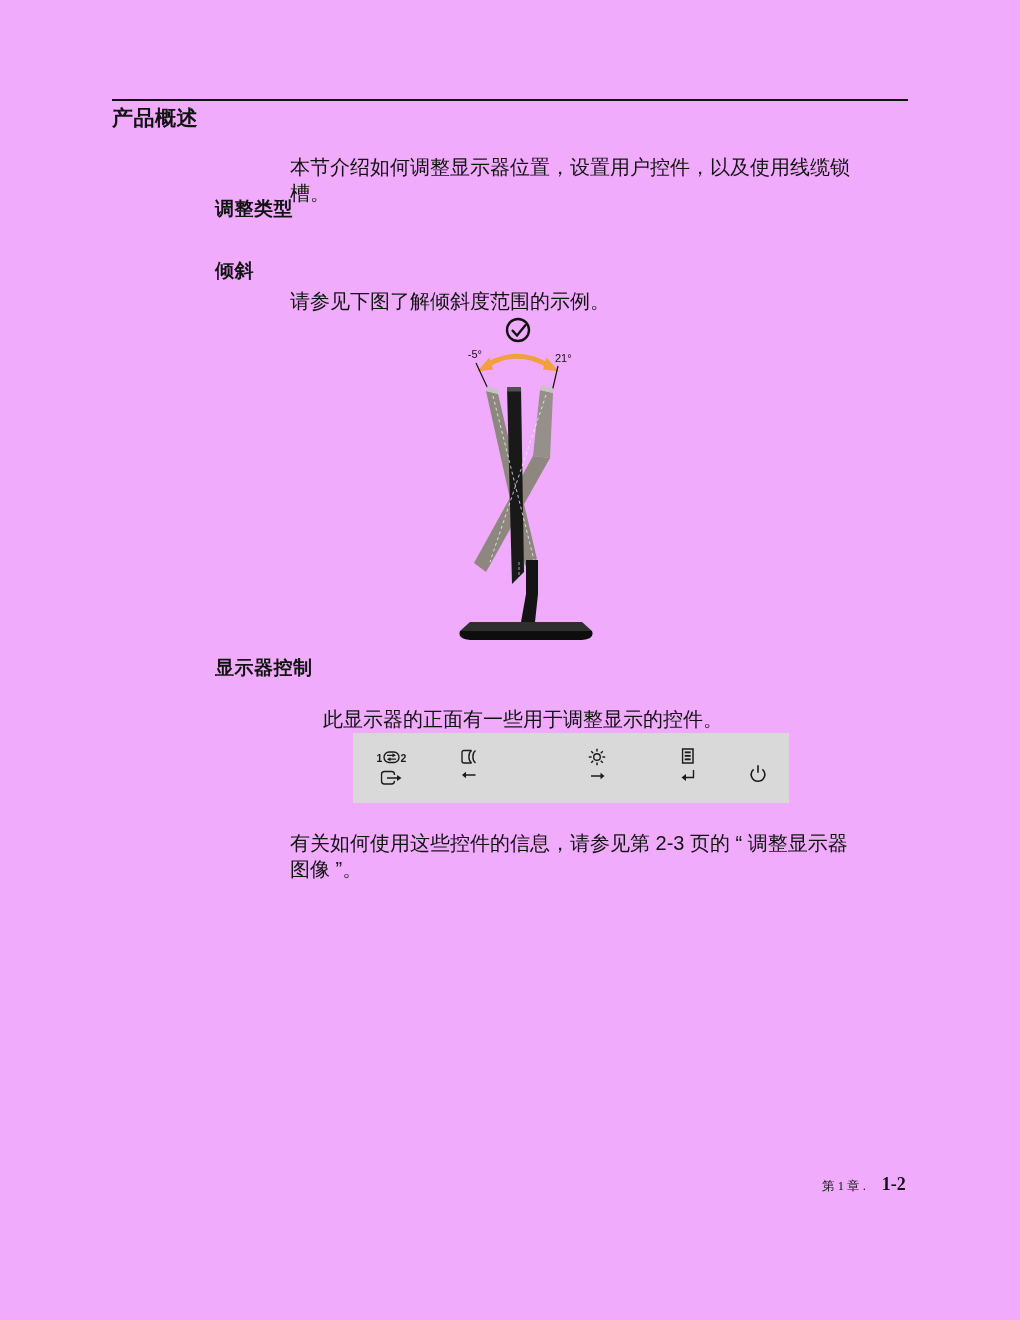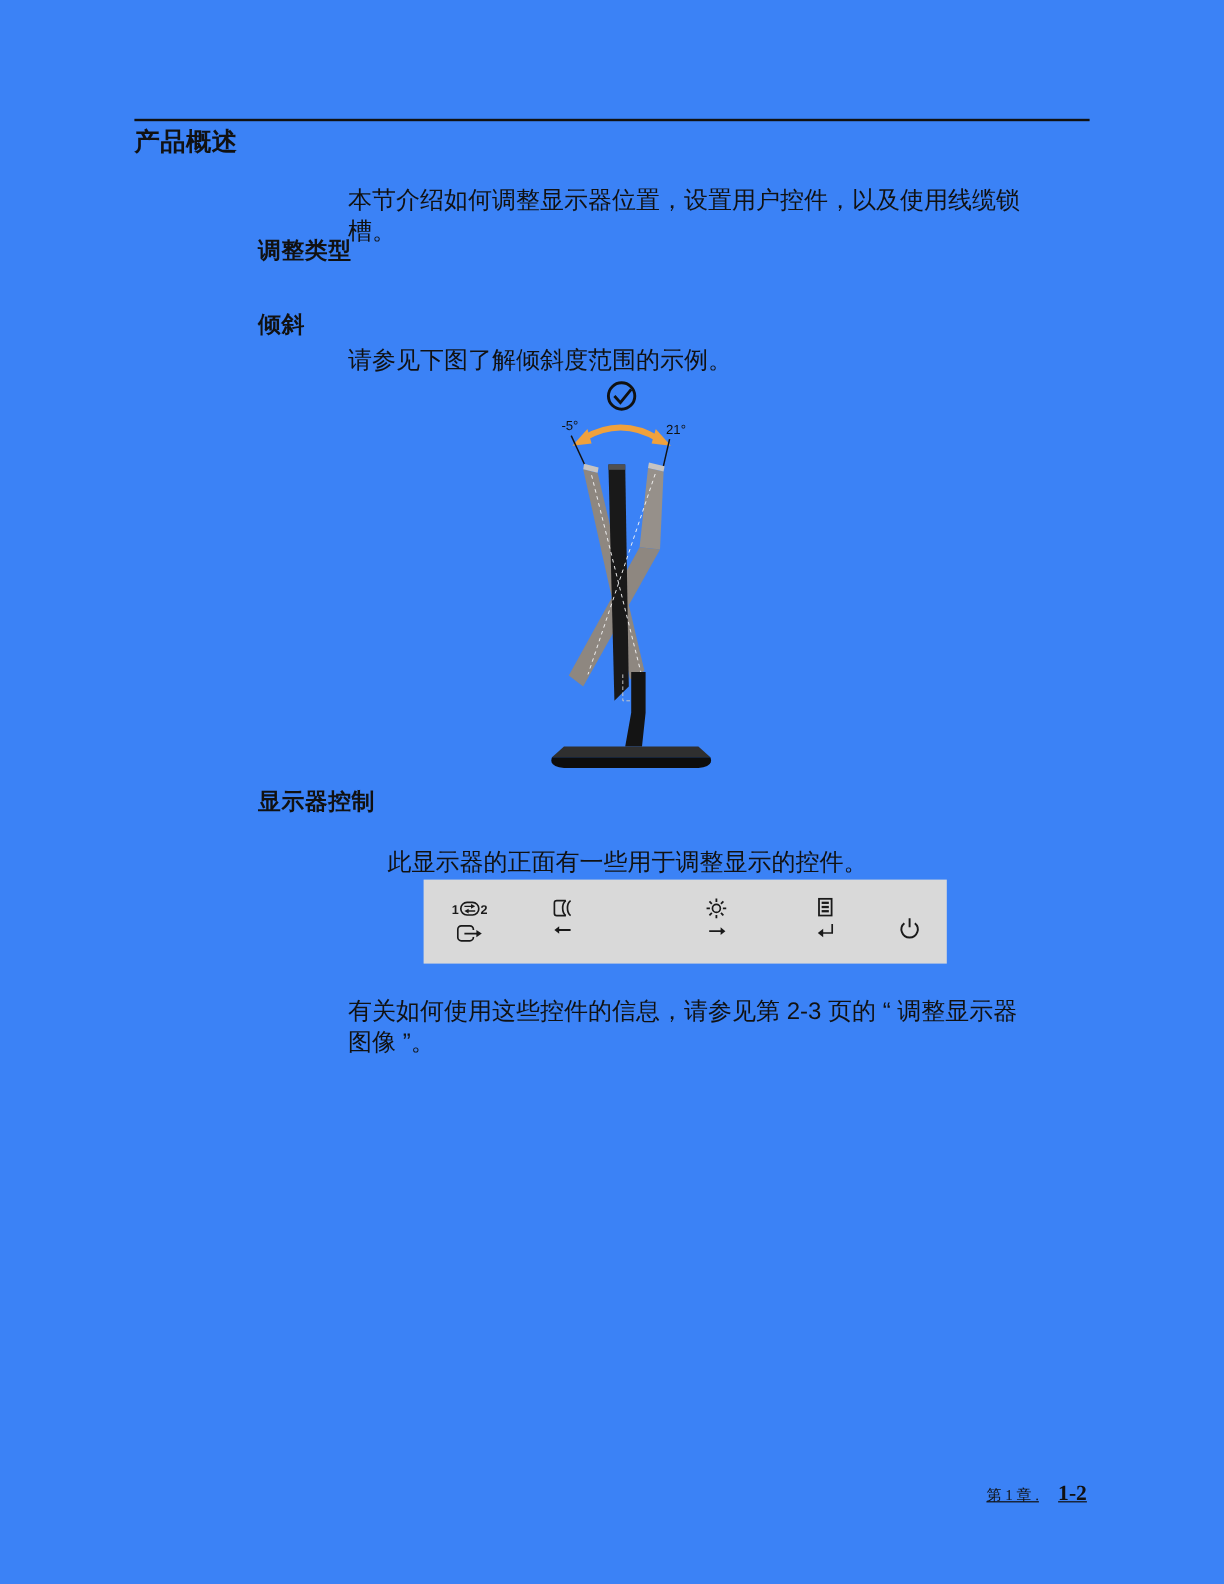--- a/index.html
+++ b/index.html
@@ -1,17 +1,17 @@
 <!DOCTYPE html>
 <html><head>
 <meta charset="utf-8">
 <style>
   html,body{margin:0;padding:0;background:#ffffff;}
   #page{
-    position:relative;width:1020px;height:1320px;background:#3b82f6;
+    position:relative;width:1020px;height:1320px;background:#f0abfc;
     font-family:"Liberation Sans","DejaVu Sans",sans-serif;color:#111;overflow:hidden;
   }
   .abs{position:absolute;}
   .rule{background:#111;height:2px;}
   .h1{font-size:21px;font-weight:bold;letter-spacing:.5px;}
   .h2{font-size:19px;font-weight:bold;letter-spacing:.5px;}
   .body-text{font-size:20px;line-height:1.3;}
   .ctrl-bar{background:#d9d9d9;}
   .ctrl-group{position:absolute;display:flex;flex-direction:column;align-items:center;gap:5px;transform:translateX(-50%);}
   .footer{display:flex;align-items:baseline;gap:16px;}
@@ -149,18 +149,18 @@
     <div class="ctrl-group" style="left:405px;top:31px;">
       <svg width="18" height="19" viewBox="0 0 18 19">
         <path d="M 4.63 5.29 A 6.8 6.8 0 0 0 9 17.3 A 6.8 6.8 0 0 0 13.37 5.29" fill="none" stroke="#1a1a1a" stroke-width="1.6"></path>
         <line x1="9" y1="1.2" x2="9" y2="8.8" stroke="#1a1a1a" stroke-width="1.6"></line>
       </svg>
     </div>
   </div>
 
   <div class="abs body-text" style="left:290px;top:830px;width:560px;">有关如何使用这些控件的信息，请参见第 2-3 页的 “ 调整显示器图像 ”。</div>
 
-  <div class="abs footer" style="left:822px;top:1234px;text-decoration:underline;">
+  <div class="abs footer" style="left:822px;top:1174px;">
     <span class="footer-chapter">第 1 章 .</span>
     <span class="footer-page">1-2</span>
   </div>
 
 </div>
 
 </body></html>

